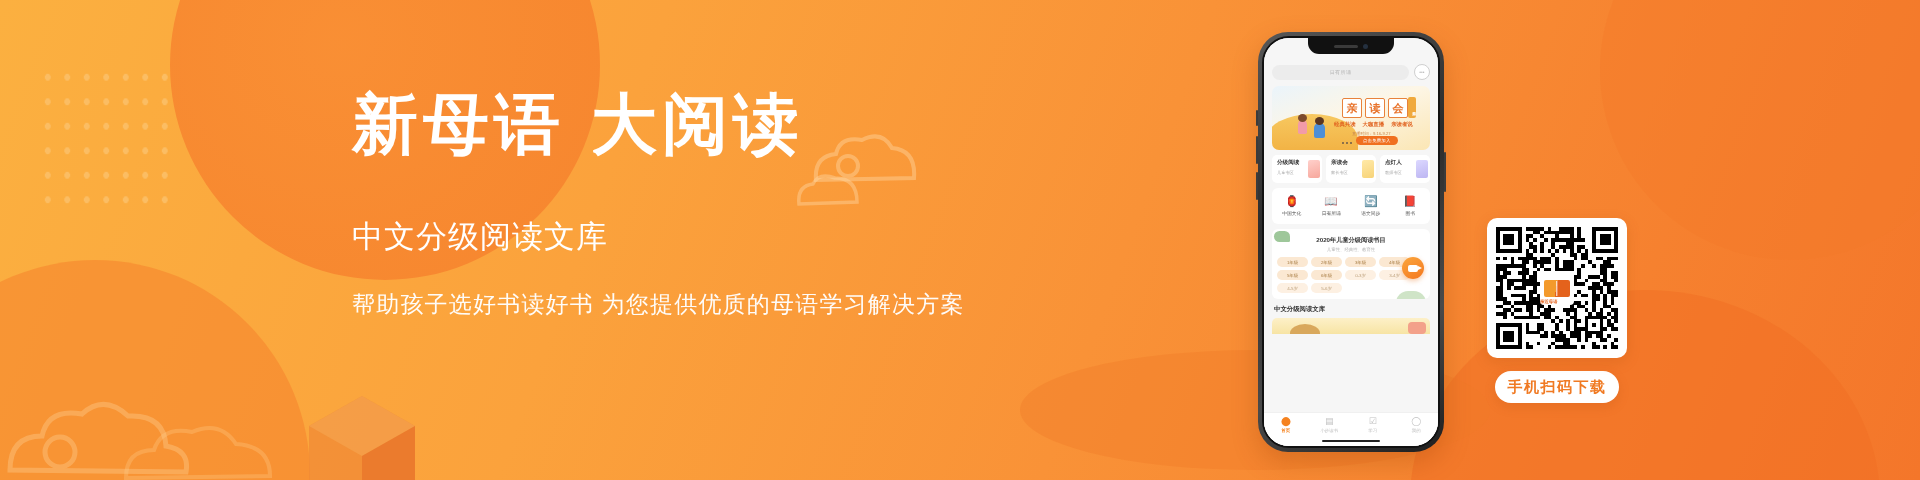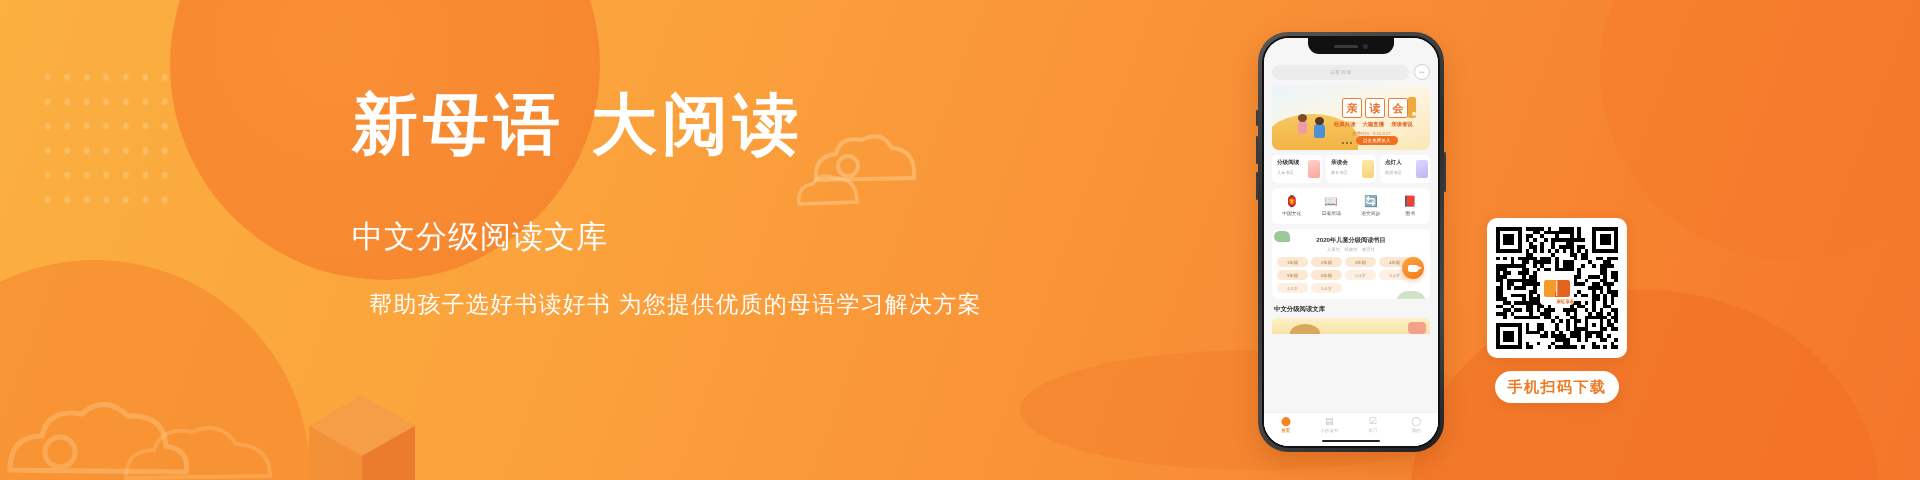--- a/index.html
+++ b/index.html
@@ -57,21 +57,21 @@
     font-size:66px;font-weight:700;letter-spacing:5px;line-height:1.18;
     margin:0;white-space:nowrap;
   }
   .headline .gap{display:inline-block;width:26px;}
   .subhead{
     color:#ffffff;font-size:31px;font-weight:400;letter-spacing:1px;
     margin:52px 0 0 0;white-space:nowrap;
   }
   .tagline{
     color:#ffffff;font-size:23px;font-weight:400;letter-spacing:1.2px;
-    margin:31px 0 0 17px;white-space:nowrap;opacity:.97;
+    margin:31px 0 0 0;white-space:nowrap;opacity:.97;
   }
 
   
   .phone{
     position:absolute;left:1258px;top:32px;width:186px;height:420px;
     border-radius:30px;
     background:linear-gradient(150deg,#585858 0%,#2b2b2b 38%,#4a4a4a 72%,#1e1e1e 100%);
     padding:4px;box-sizing:border-box;
     box-shadow:0 10px 26px rgba(150,60,0,.28);
   }
@@ -201,21 +201,21 @@
   .tab .tg{font-size:9px;line-height:9px;color:#c3c3c3;}
   .tab.active .tg{color:#f5821f;}
   .tab .tl{font-size:4.4px;color:#bbb;}
   .tab.active .tl{color:#f5821f;font-weight:700;}
   .homebar{
     position:absolute;bottom:4px;left:50%;transform:translateX(-50%);
     width:58px;height:2.5px;border-radius:2px;background:#222;
   }
 
   
-  .qrblock{position:absolute;left:1487px;top:218px;width:140px;text-align:right;}
+  .qrblock{position:absolute;left:1487px;top:218px;width:140px;text-align:left;}
   .qrcard{
     width:140px;height:140px;background:#fff;border-radius:10px;
     box-sizing:border-box;padding:9px;position:relative;
     box-shadow:0 4px 14px rgba(160,70,10,.18);
   }
   .qrimg{width:100%;height:100%;display:block;}
   .qrlogo{
     position:absolute;left:50%;top:50%;transform:translate(-50%,-50%);
     width:34px;height:34px;border-radius:4px;background:#fff;
     display:flex;align-items:center;justify-content:center;

